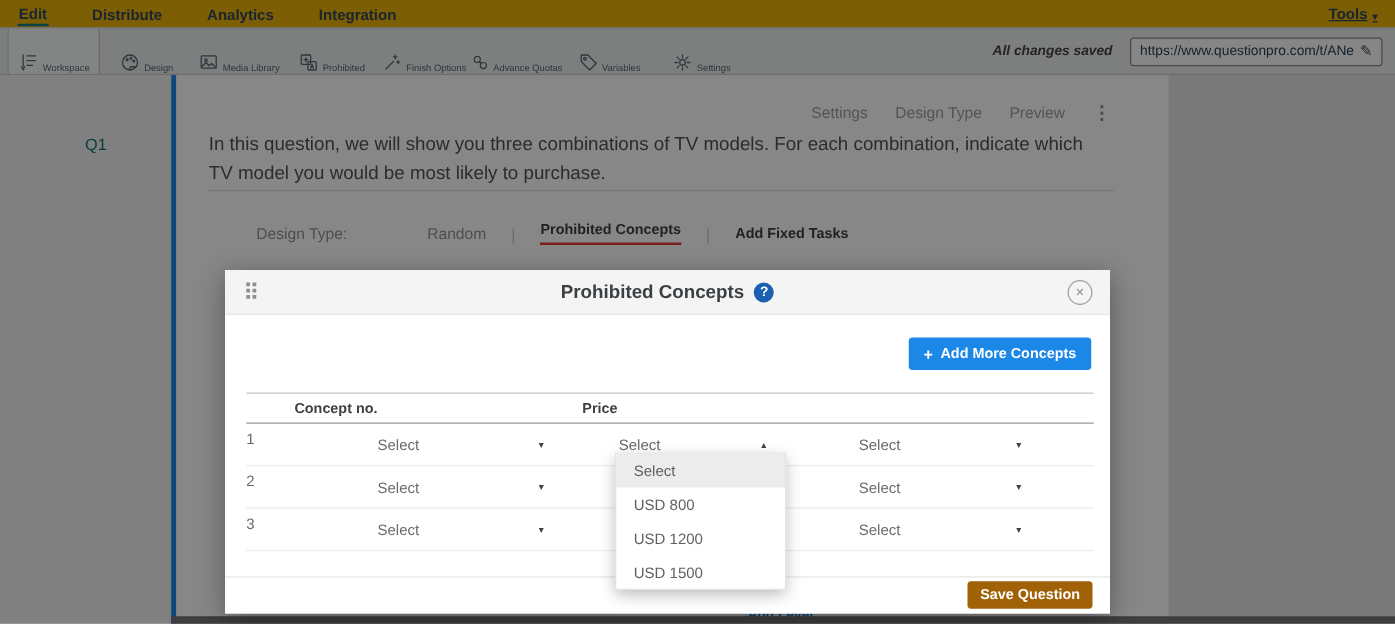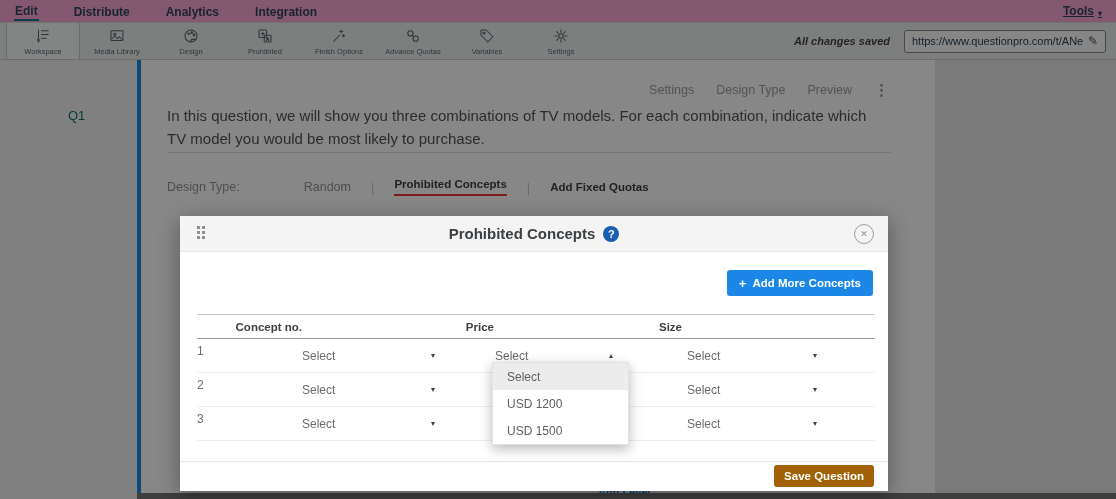--- a/index.html
+++ b/index.html
@@ -1,31 +1,31 @@
 <!DOCTYPE html>
 <html><head>
 <meta charset="utf-8">
 <style>
   html,body{margin:0;padding:0;}
   body{
     width:1116px;height:499px;position:relative;overflow:hidden;
     font-family:"Liberation Sans",sans-serif;background:#e9e9e9;
   }
   
-  .menubar{position:absolute;top:0;left:0;right:0;height:22px;background:#f9a8d4;
+  .menubar{position:absolute;top:0;left:0;right:0;height:22px;background:#eab308;
     display:flex;align-items:center;padding:0 14px;box-sizing:border-box;}
   .menu-item{font-size:12px;color:#33475b;font-weight:700;margin-right:34px;padding:2px 1px 1px;cursor:pointer;}
   .menu-item.active{border-bottom:2px solid #0e7c86;}
   .menu-spacer{flex:1;}
   .tools-menu{font-size:12px;color:#33475b;font-weight:700;display:flex;align-items:flex-end;gap:4px;cursor:pointer;text-decoration:underline;}
   .tools-caret{font-size:8px;color:#33475b;}
 
   .toolbar{position:absolute;top:22px;left:0;right:0;height:38px;background:#eceeef;
     border-top:1px solid #d6d6d6;border-bottom:1px solid #cccccc;display:flex;box-sizing:border-box;padding-left:6px;}
-  .tool{width:74px;display:flex;flex-direction:column;align-items:center;justify-content:center;gap:2px;cursor:pointer;box-sizing:border-box;}
+  .tool{width:74px;display:flex;flex-direction:row;align-items:flex-end;justify-content:center;gap:2px;cursor:pointer;box-sizing:border-box;}
   .tool.selected{background:#f8f9f9;border-left:1px solid #c9c9c9;border-right:1px solid #c9c9c9;}
   .tool svg{width:18px;height:18px;stroke:#5a6672;fill:none;stroke-width:1.4;stroke-linecap:round;stroke-linejoin:round;}
   .tool-label{font-size:7.5px;color:#5a6672;white-space:nowrap;}
   .toolbar-right{margin-left:auto;display:flex;align-items:center;gap:14px;padding-right:10px;}
   .save-status{font-style:italic;font-size:11px;color:#454545;font-weight:700;}
   .url-box{width:202px;height:23px;background:#fdfdfd;border:1px solid#8a8a8a;border-radius:3px;
     display:flex;align-items:center;gap:5px;padding:0 7px;box-sizing:border-box;cursor:text;}
   .url-text{flex:1;font-size:11px;color:#2d3f50;white-space:nowrap;overflow:hidden;}
   .pencil-glyph{font-size:12px;color:#4a4a4a;cursor:pointer;}
 
@@ -36,21 +36,21 @@
   .card{position:absolute;left:141px;top:0;width:794px;height:433px;background:#ffffff;}
   .gutter{position:absolute;left:935px;right:0;top:0;bottom:0;background:#e4e4e4;}
   .bottom-band{position:absolute;left:137px;right:0;top:433px;bottom:0;background:#767676;}
 
   .card-links{position:absolute;top:21px;right:46px;display:flex;align-items:center;gap:22px;}
   .card-link{font-size:12.5px;color:#9aa0a6;cursor:pointer;}
   .ellipsis{font-size:15px;color:#8a8a8a;font-weight:700;cursor:pointer;}
   .question-text{position:absolute;left:26px;top:44px;width:716px;font-size:15px;line-height:23px;color:#4f5458;cursor:text;}
   .divider{position:absolute;left:26px;top:92px;width:724px;height:1px;background:#dddddd;}
   .design-row{position:absolute;left:26px;top:118px;display:flex;align-items:center;}
-  .design-label{font-size:12.5px;color:#8f959b;margin-right:64px;}
+  .design-label{font-size:12.5px;color:#8f959b;margin-right:64px;margin-left:38px;}
   .design-opt{font-size:12.5px;color:#8f959b;cursor:pointer;}
   .design-opt.bold{font-size:11.5px;font-weight:700;color:#3c4043;}
   .design-opt.active{border-bottom:2px solid #e53935;padding-bottom:4px;}
   .design-sep{color:#c9c9c9;margin:0 20px;font-size:13px;}
   .bg-link{position:absolute;left:457px;top:426px;font-size:11px;color:#1b87e6;font-weight:700;cursor:pointer;}
 
   
   .overlay{position:absolute;inset:0;background:rgba(0,0,0,0.47);z-index:10;}
   .modal{position:absolute;left:180px;top:216px;width:708px;height:275px;background:#ffffff;z-index:20;
     box-shadow:0 5px 20px rgba(0,0,0,0.35);}
@@ -106,35 +106,35 @@
   <div class="tool selected">
     <svg viewBox="0 0 24 24">
         <path d="M6 4v12"></path>
         <path d="M4.5 16.5L6 20l1.5-3.5"></path>
         <path d="M10 5h9M10 10h9M10 15h6"></path>
       </svg>
     <span class="tool-label">Workspace</span>
   </div>
   <div class="tool">
     <svg viewBox="0 0 24 24">
-        <rect x="4" y="5" width="16" height="13" rx="1"></rect>
-        <circle cx="9" cy="9.5" r="1.3"></circle>
-        <path d="M5 16l4-4 3.5 3.5L15 13l4 4"></path>
-      </svg>
-    <span class="tool-label">Media Library</span>
-  </div>
-  <div class="tool">
-    <svg viewBox="0 0 24 24">
         <circle cx="12" cy="12" r="8"></circle>
         <circle cx="9" cy="9" r="1"></circle>
         <circle cx="13" cy="7.5" r="1"></circle>
         <circle cx="16" cy="10.5" r="1"></circle>
         <path d="M12 20c-1.2-2 .4-3.5 2.4-3.5h3"></path>
       </svg>
     <span class="tool-label">Design</span>
+  </div>
+  <div class="tool">
+    <svg viewBox="0 0 24 24">
+        <rect x="4" y="5" width="16" height="13" rx="1"></rect>
+        <circle cx="9" cy="9.5" r="1.3"></circle>
+        <path d="M5 16l4-4 3.5 3.5L15 13l4 4"></path>
+      </svg>
+    <span class="tool-label">Media Library</span>
   </div>
   <div class="tool">
     <svg viewBox="0 0 24 24">
         <rect x="4" y="4" width="10" height="10" rx="1"></rect>
         <rect x="11" y="11" width="9" height="9" rx="1"></rect>
         <path d="M7 9h4M9 7v4"></path>
         <path d="M14 18l1.5-4 1.5 4M14.6 16.8h1.8"></path>
       </svg>
     <span class="tool-label">Prohibited</span>
   </div>
@@ -190,21 +190,21 @@
       <span class="ellipsis">⋮</span>
     </div>
     <div class="question-text">In this question, we will show you three combinations of TV models. For each combination, indicate which TV model you would be most likely to purchase.</div>
     <div class="divider"></div>
     <div class="design-row">
       <span class="design-label">Design Type:</span>
       <span class="design-opt">Random</span>
       <span class="design-sep">|</span>
       <span class="design-opt bold active">Prohibited Concepts</span>
       <span class="design-sep">|</span>
-      <span class="design-opt bold">Add Fixed Quotas</span>
+      <span class="design-opt bold">Add Fixed Tasks</span>
     </div>
     <span class="bg-link">Add Level</span>
   </div>
   <div class="gutter"></div>
   <div class="bottom-band"></div>
 </div>
 
 <div class="overlay"></div>
 
 <div class="modal">
@@ -226,21 +226,20 @@
 
   <button class="add-btn">
     <span class="plus">+</span>
     <span>Add More Concepts</span>
   </button>
 
   <div class="pc-table">
     <div class="t-head">
       <span class="th c1">Concept no.</span>
       <span class="th c3">Price</span>
-      <span class="th c4">Size</span>
     </div>
 
     <div class="t-row">
       <span class="c1 row-no">1</span>
       <span class="c2">
           <span class="sel w-brand">
             <span>Select</span>
             <span class="caret">▾</span>
           </span>
         </span>
@@ -303,15 +302,16 @@
     </div>
   </div>
 
   <div class="modal-footer">
     <button class="save-btn">Save Question</button>
   </div>
 </div>
 
 <div class="dropdown">
   <div class="dd-item highlighted">Select</div>
+  <div class="dd-item">USD 800</div>
   <div class="dd-item">USD 1200</div>
   <div class="dd-item">USD 1500</div>
 </div>
 
 </body></html>

